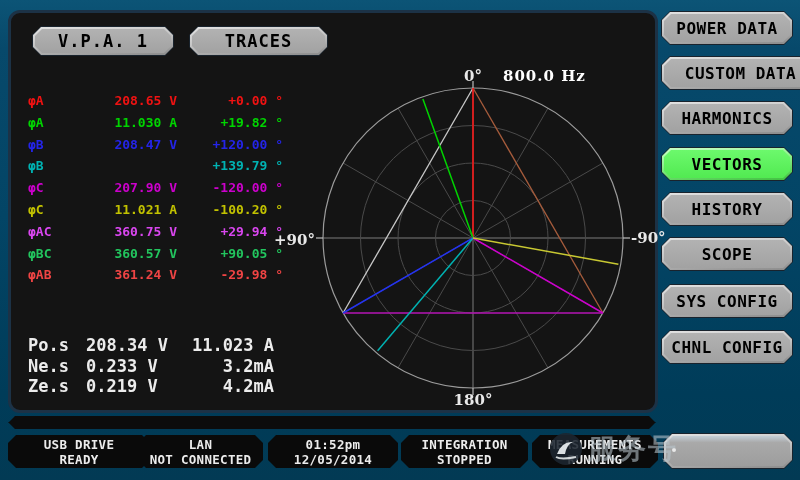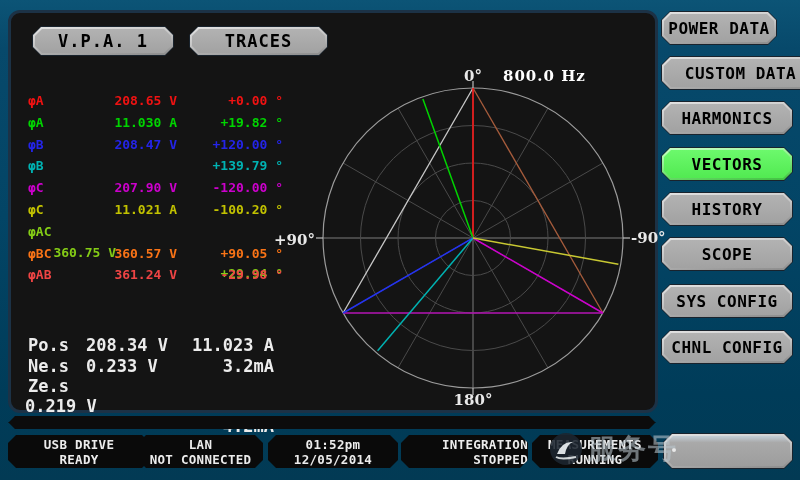--- a/index.html
+++ b/index.html
@@ -105,26 +105,26 @@
         <div class="prow" style="top: 87.2px; color: rgb(204, 0, 204);">
           <span class="plabel">φC</span>
           <span class="pval">207.90 V</span>
           <span class="pang">-120.00 °</span>
         </div>
         <div class="prow" style="top: 109px; color: rgb(194, 194, 0);">
           <span class="plabel">φC</span>
           <span class="pval">11.021 A</span>
           <span class="pang">-100.20 °</span>
         </div>
-        <div class="prow" style="top: 130.8px; color: #84cc16; flex-direction: column;">
+        <div class="prow" style="top: 130.8px; color: #d946ef;">
           <span class="plabel">φAC</span>
           <span class="pval">360.75 V</span>
           <span class="pang">+29.94 °</span>
         </div>
-        <div class="prow" style="top: 152.6px; color: #f97316;">
+        <div class="prow" style="top: 152.6px; color: #22c55e;">
           <span class="plabel">φBC</span>
           <span class="pval">360.57 V</span>
           <span class="pang">+90.05 °</span>
         </div>
         <div class="prow" style="top: 174.4px; color: #ef4444;">
           <span class="plabel">φAB</span>
           <span class="pval">361.24 V</span>
           <span class="pang">-29.98 °</span>
         </div>
       </div>
@@ -132,21 +132,21 @@
         <div class="srow" style="top: 0px;">
           <span class="slabel">Po.s</span>
           <span class="sval">208.34 V</span>
           <span class="sang">11.023 A</span>
         </div>
         <div class="srow" style="top: 20.5px;">
           <span class="slabel">Ne.s</span>
           <span class="sval">0.233 V</span>
           <span class="sang">3.2mA</span>
         </div>
-        <div class="srow" style="top: 41px; flex-direction: column;">
+        <div class="srow" style="top: 41px;">
           <span class="slabel">Ze.s</span>
           <span class="sval">0.219 V</span>
           <span class="sang">4.2mA</span>
         </div>
       </div>
 
     <svg id="vector-chart" width="400" height="365" viewBox="0 0 400 365">
       <g id="polar-grid">
           <line x1="200" y1="185" x2="200" y2="35" stroke="#7a7a7a" stroke-width="1"></line>
           <line x1="200" y1="185" x2="125.00000000000001" y2="55.0961894323342" stroke="#4a4a4a" stroke-width="1"></line>
@@ -186,21 +186,21 @@
       <text class="freq" x="230" y="28" text-anchor="start">800.0 Hz</text>
       <text class="alabel" x="42" y="192" text-anchor="end">+90°</text>
       <text class="alabel" x="358" y="190" text-anchor="start">-90°</text>
       <text class="alabel" x="200" y="352" text-anchor="middle">180°</text>
     </svg>
   </div>
 
   <div id="lower-strip" class="cut c7"></div>
 
   <div id="menu">
-      <div class="btn cut c9" style="left: 661px; top: 11px; width: 116px; height: 34px;">
+      <div class="btn cut c9" style="left: 661px; top: 11px; width: 132px; height: 34px;">
         <div class="ring cut c8">
           <div class="face cut c7">POWER DATA</div>
         </div>
       </div>
       <div class="btn cut c9" style="left: 661px; top: 56px; width: 159px; height: 34px;">
         <div class="ring cut c8">
           <div class="face cut c7">CUSTOM DATA</div>
         </div>
       </div>
       <div class="btn cut c9" style="left: 661px; top: 101px; width: 132px; height: 34px;">
@@ -241,21 +241,21 @@
         <span>READY</span>
       </div>
       <div class="tile cut c8" style="left: 138px; width: 125px;">
         <span>LAN</span>
         <span>NOT CONNECTED</span>
       </div>
       <div class="tile cut c8" style="left: 268px; width: 130px;">
         <span>01:52pm</span>
         <span>12/05/2014</span>
       </div>
-      <div class="tile cut c8" style="left: 401px; width: 127px; align-items: flex-end;">
+      <div class="tile cut c8" style="left: 401px; width: 127px;">
         <span>INTEGRATION</span>
         <span>STOPPED</span>
       </div>
       <div class="tile cut c8" style="left: 532px; width: 126px;">
         <span>MEASUREMENTS</span>
         <span>RUNNING</span>
       </div>
     </div>
 
   <div id="blank-button" class="btn cut c9">

